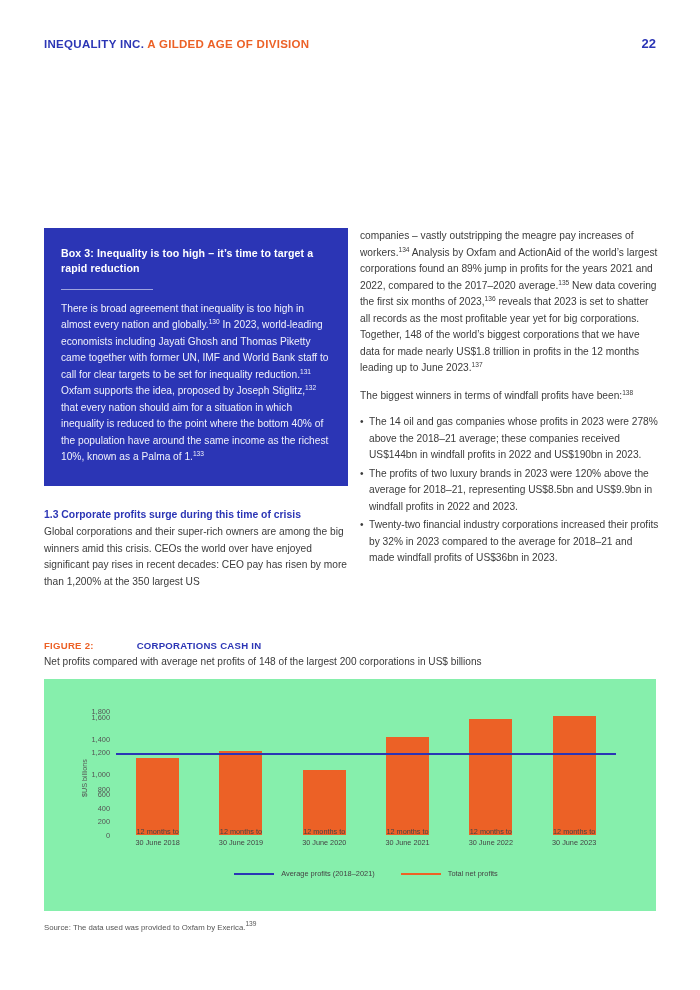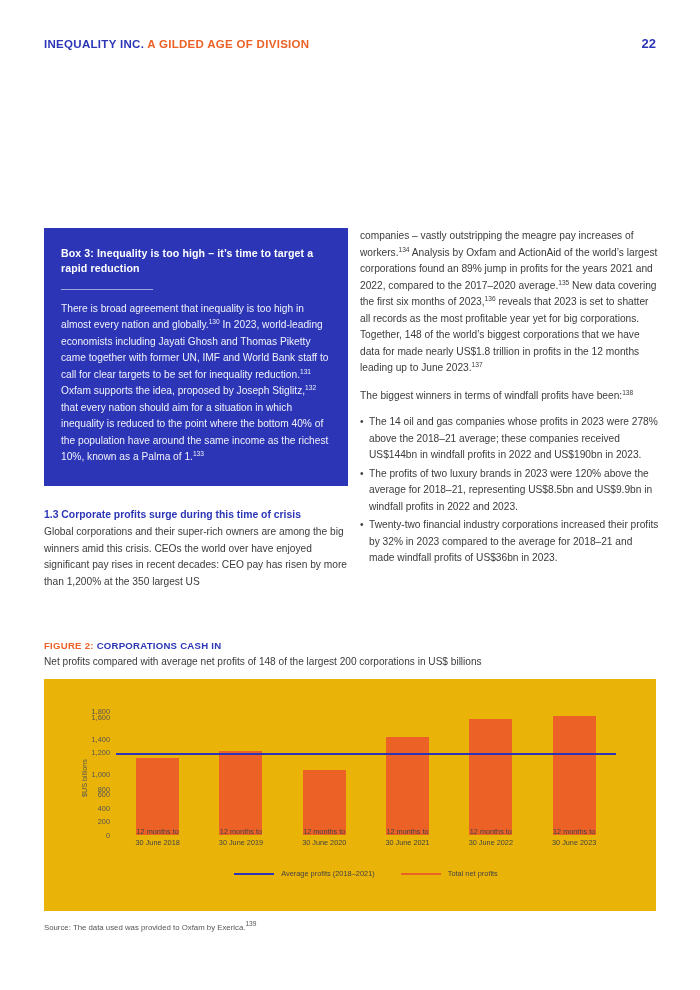--- a/index.html
+++ b/index.html
@@ -136,30 +136,30 @@
     top: 640px;
     width: 612px;
   }
   .fig-label {
     font-size: 9.6px;
     font-weight: bold;
     letter-spacing: 0.25px;
     margin-bottom: 4px;
   }
   .fig-label .fl-orange { color: #ec6126; }
-  .fig-label .fl-blue { color: #2b35b5; }
+  .fig-label .fl-blue { color: #2b35b5; margin-left: 40px; }
   .fig-sub {
     font-size: 10.1px;
     color: #3b3b3b;
     margin-bottom: 10px;
     line-height: 1.4;
   }
 
   .chart-panel {
-    background: #eab308;
+    background: #86efac;
     width: 612px;
     height: 232px;
     position: relative;
     box-sizing: border-box;
   }
 
   .axis-title {
     position: absolute;
     left: 36px;
     top: 118px;

